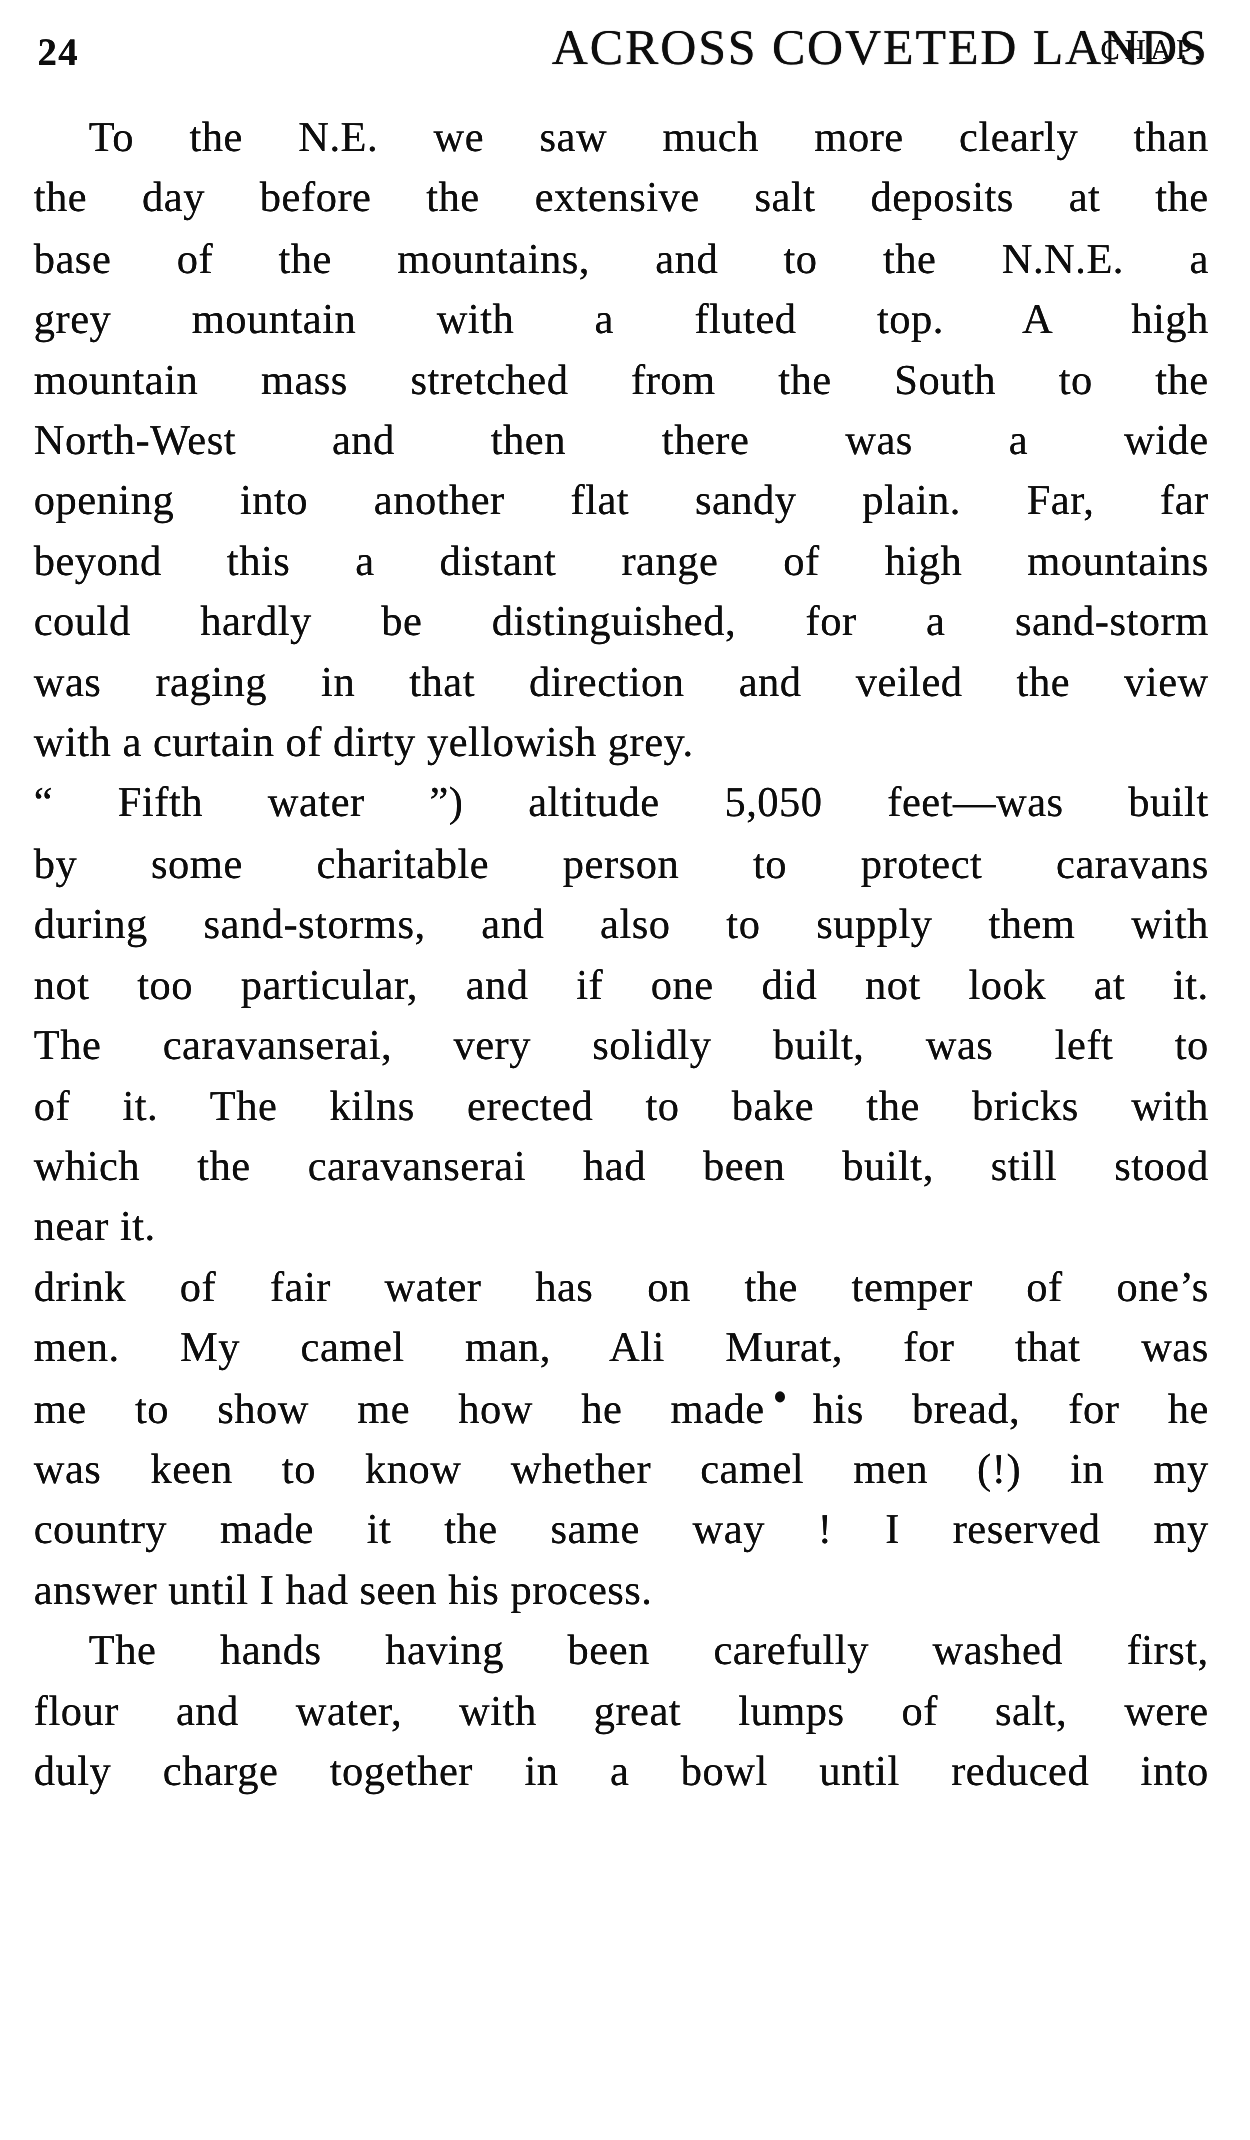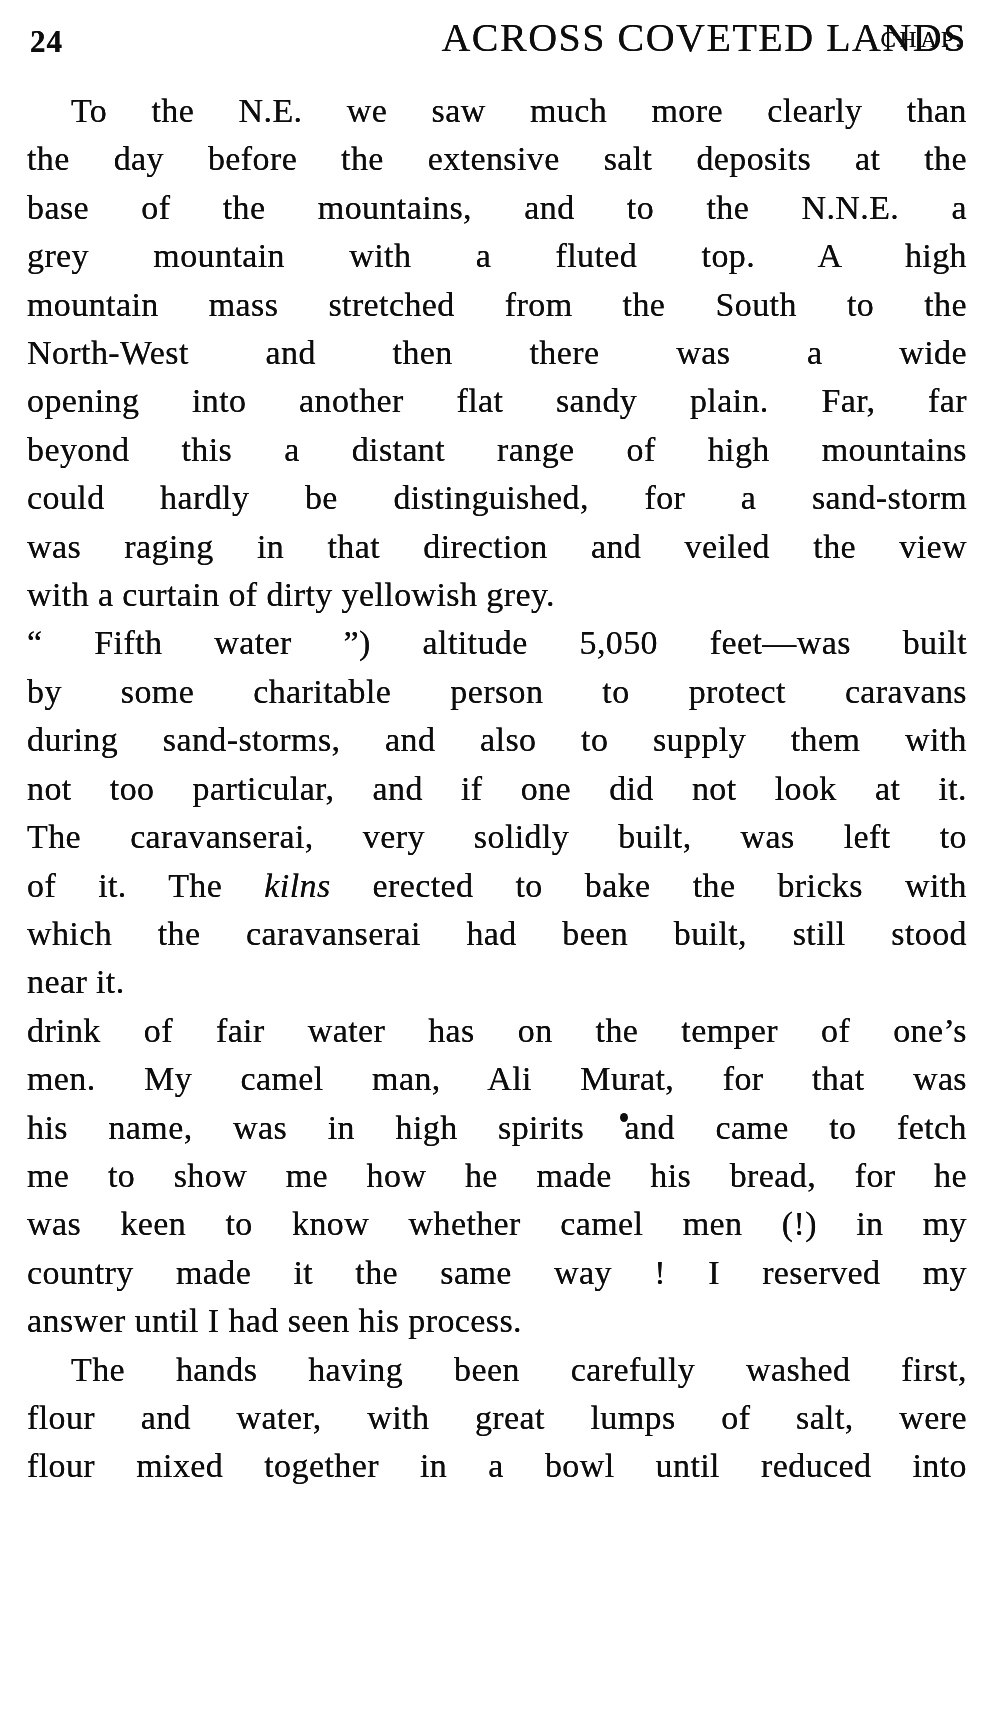--- a/index.html
+++ b/index.html
@@ -42,21 +42,21 @@
     text-shadow:0 0 0.5px currentColor;
   }
   .text-line {
     text-align:justify;
     -moz-text-align-last:justify;
     text-align-last:justify;
     white-space:normal;
   }
   .text-line.first-line { padding-left:44px; }
   .text-line.last-line { text-align-last:left; -moz-text-align-last:left; }
-  .it { font-style:italic; }
+  .it { }
 
   
   .ink-spot {
     position:absolute; left:620px; top:1113px;
     width:8px; height:9px; border-radius:50%;
     background:#0d0d0d;
   }
 </style>
 </head>
 <body>
@@ -89,28 +89,27 @@
         <div class="text-line"><span>during sand-storms, and also to supply them with</span></div>
         <div class="text-line"><span>not too particular, and if one did not look at it.</span></div>
         <div class="text-line"><span>The caravanserai, very solidly built, was left to</span></div>
         <div class="text-line"><span>of it.  The </span><span class="it">kilns</span><span> erected to bake the bricks with</span></div>
         <div class="text-line"><span>which the caravanserai had been built, still stood</span></div>
         <div class="text-line last-line"><span>near it.</span></div>
       </div>
       <div>
         <div class="text-line"><span>drink of fair water has on the temper of one’s</span></div>
         <div class="text-line"><span>men.  My camel man, Ali Murat, for that was</span></div>
-        <div class="text-line"><span>his name, was in high spirits and came to fetch</span></div>
         <div class="text-line"><span>me to show me how he made his bread, for he</span></div>
         <div class="text-line"><span>was keen to know whether camel men (!) in my</span></div>
         <div class="text-line"><span>country made it the same way !  I reserved my</span></div>
         <div class="text-line last-line"><span>answer until I had seen his process.</span></div>
       </div>
       <div>
         <div class="text-line first-line"><span>The hands having been carefully washed first,</span></div>
         <div class="text-line"><span>flour and water, with great lumps of salt, were</span></div>
-        <div class="text-line"><span>flour mixed together in a bowl until reduced into</span></div>
+        <div class="text-line"><span>duly charge together in a bowl until reduced into</span></div>
       </div>
     </div>
 
   <div class="ink-spot"></div>
 
 </div>
 
 </body></html>

